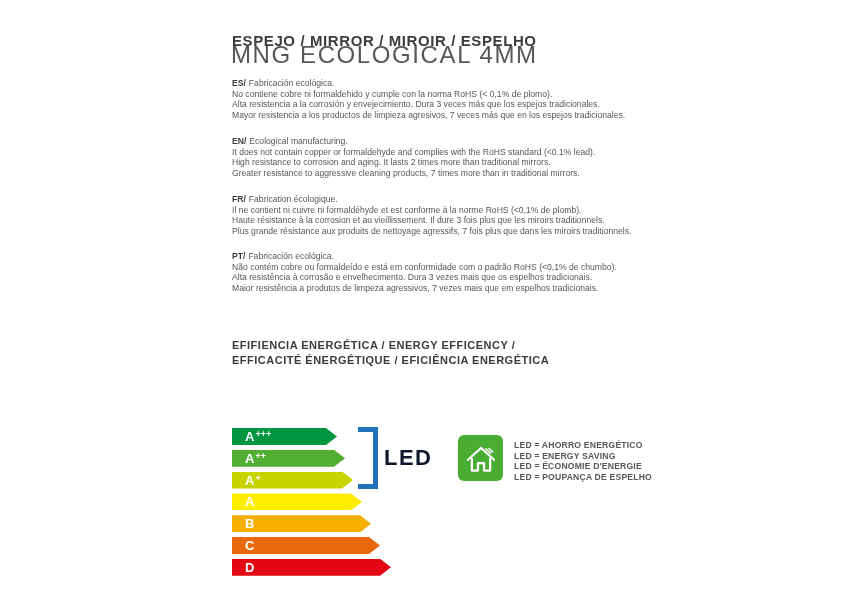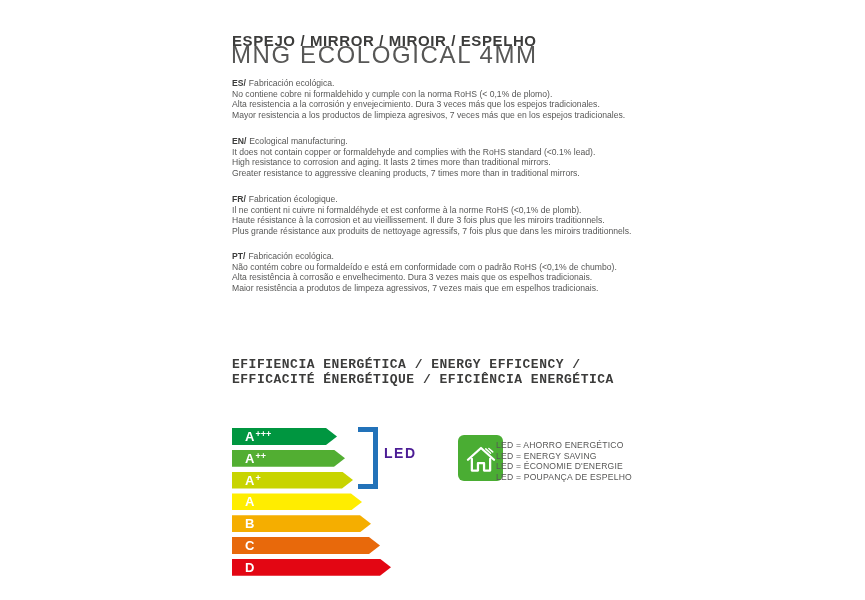--- a/index.html
+++ b/index.html
@@ -19,23 +19,23 @@
   .desc {
     position:absolute; left:232px; width:460px;
     font-size:8.6px; line-height:10.6px; color:#575756;
   }
   .desc .tag { font-weight:700; color:#3c3c3b; margin-right:3px; }
   .desc-es { top:78px; }
   .desc-en { top:136px; }
   .desc-fr { top:194px; }
   .desc-pt { top:251px; }
   .section-heading {
-    position:absolute; left:232px; top:358px;
-    font-size:13px; font-weight:700; letter-spacing:0.5px;
-    color:#3c3c3b; line-height:14.5px;font-family:Liberation Mono, monospace;
+    position:absolute; left:232px; top:338px;
+    font-size:11px; font-weight:700; letter-spacing:0.5px;
+    color:#3c3c3b; line-height:14.5px;
   }
   .energy { position:absolute; left:232px; top:428px; width:430px; height:160px; }
   .bar {
     height:17px; margin-bottom:4.8px; display:flex; align-items:center;
     padding-left:13px; box-sizing:border-box;
     color:#fff; font-weight:700; font-size:13px; line-height:1;
     clip-path:polygon(0 0, calc(100% - 11px) 0, 100% 50%, calc(100% - 11px) 100%, 0 100%);
   }
   .bar .sup { font-size:9px; position:relative; top:-4px; margin-left:1px; }
   .g0 { width:105px; background:#009640; }
@@ -44,31 +44,31 @@
   .g3 { width:130px; background:#ffed00; }
   .g4 { width:139px; background:#f5ae00; }
   .g5 { width:148px; background:#e8690b; }
   .g6 { width:159px; background:#e30613; }
   .bracket {
     position:absolute; left:126px; top:-1px; width:15px; height:52px;
     border:5px solid #2272b9; border-left:none;
   }
   .led {
     position:absolute; left:152px; top:17px;
-    font-size:14px; font-weight:700; letter-spacing:1.5px; color:#4c1d95;
+    font-size:22px; font-weight:700; letter-spacing:1.5px; color:#0f172a;
   }
   .house {
     position:absolute; left:226px; top:7px; width:45px; height:46px;
     background:#4aad33; border-radius:6px;
     display:flex; align-items:center; justify-content:center;
   }
   .legend {
-    position:absolute; left:264px; top:12px;
+    position:absolute; left:282px; top:12px;
     font-size:8.6px; line-height:10.6px; color:#575756; letter-spacing:0.2px;
-    font-weight:400;
+    font-weight:700;
   }
   .line { display:block; }
 </style>
 </head>
 <body>
 
 <div class="page">
 
   <div class="kicker">ESPEJO / MIRROR / MIROIR / ESPELHO</div>
   <div class="title">MNG ECOLOGICAL 4MM</div>

